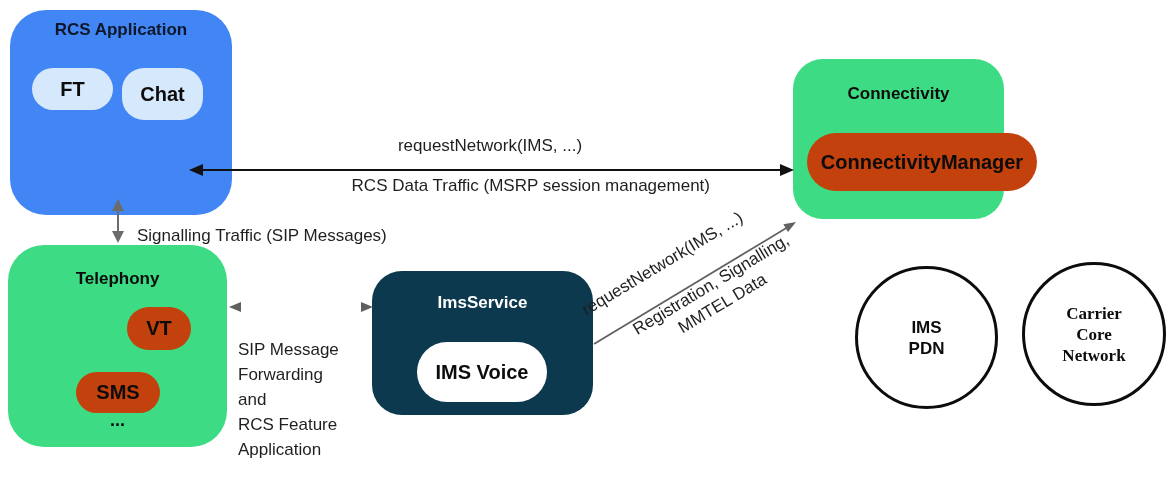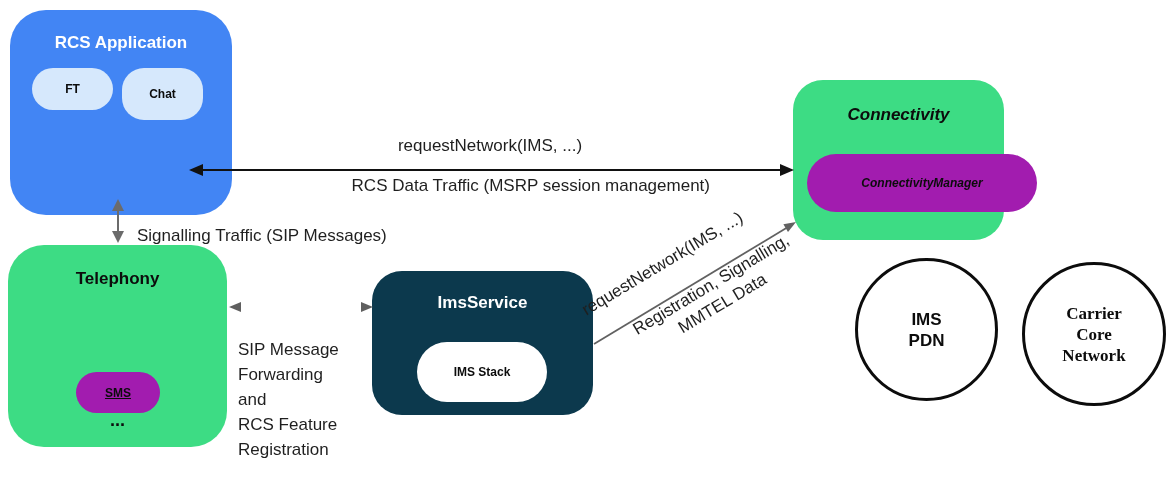--- a/index.html
+++ b/index.html
@@ -5,53 +5,53 @@
   html,body{margin:0;padding:0;background:#ffffff;}
   .canvas{
     position:relative;width:1172px;height:477px;background:#ffffff;
     font-family:"Liberation Sans","DejaVu Sans",sans-serif;overflow:hidden;
     color:#1f1f1f;
   }
   .box{position:absolute;box-sizing:border-box;}
   .box-title{position:absolute;left:0;right:0;text-align:center;font-weight:bold;font-size:17px;}
   .pill{
     position:absolute;display:flex;align-items:center;justify-content:center;
-    font-weight:bold;font-size:12px;color:#0c0c0c;border-radius:22px;
+    font-weight:bold;font-size:20px;color:#0c0c0c;border-radius:22px;
   }
   
   .rcs-app{left:10px;top:10px;width:222px;height:205px;background:#4285F4;border-radius:36px;}
-  .rcs-app .box-title{top:23px;color:#ffffff;}
+  .rcs-app .box-title{top:10px;color:#0f172a;}
   .pill-blue{background:#D6E8FC;}
   .pill-ft{left:22px;top:58px;width:81px;height:42px;}
   .pill-chat{left:112px;top:58px;width:81px;height:52px;}
   .pill-rcs-stack{left:40px;top:126px;width:138px;height:62px;border-radius:31px;}
   
   .telephony{left:8px;top:245px;width:219px;height:202px;background:#3DDC84;border-radius:36px;}
   .telephony .box-title{top:24px;color:#0c0c0c;}
-  .pill-cream{background:#a21caf;}
+  .pill-cream{background:#c2410c;}
   .pill-voice{left:13px;top:62px;width:89px;height:43px;}
   .pill-vt{left:119px;top:62px;width:64px;height:43px;}
-  .pill-sms{left:68px;top:127px;width:84px;height:41px;text-decoration:underline;}
+  .pill-sms{left:68px;top:127px;width:84px;height:41px;}
   .ellipsis{position:absolute;left:0;right:0;top:165px;text-align:center;font-weight:bold;font-size:18px;color:#0c0c0c;}
   
   .ims-service{left:372px;top:271px;width:221px;height:144px;background:#0C394D;border-radius:30px;}
   .ims-service .box-title{top:22px;color:#ffffff;}
   .pill-white{background:#ffffff;}
   .pill-ims-stack{left:45px;top:71px;width:130px;height:60px;border-radius:30px;}
   
-  .connectivity{left:793px;top:80px;width:211px;height:160px;background:#3DDC84;border-radius:30px;font-style:italic;}
+  .connectivity{left:793px;top:59px;width:211px;height:160px;background:#3DDC84;border-radius:30px;}
   .connectivity .box-title{top:25px;color:#0c0c0c;}
   .pill-cm{left:14px;top:74px;width:230px;height:58px;border-radius:29px;}
   
   .net-circle{
     position:absolute;border:3px solid #0c0c0c;border-radius:50%;background:#ffffff;
     display:flex;align-items:center;justify-content:center;text-align:center;
     font-weight:bold;font-size:17px;line-height:21px;color:#0c0c0c;white-space:pre-line;
   }
-  .circle-ims-pdn{left:855px;top:258px;width:137px;height:137px;}
+  .circle-ims-pdn{left:855px;top:266px;width:137px;height:137px;}
   .circle-carrier{left:1022px;top:262px;width:138px;height:138px;font-family:Liberation Serif, serif;}
   
   .lbl{position:absolute;font-size:17px;color:#1f1f1f;}
   .lbl-request-top{left:340px;top:136px;width:300px;text-align:center;}
   .lbl-rcs-data{left:310px;top:176px;width:400px;text-align:right;}
   .lbl-signalling{left:137px;top:226px;}
   .lbl-sip-forwarding{left:238px;top:337px;white-space:pre-line;line-height:25px;}
   .diag-label-wrap{
     position:absolute;left:545px;top:235px;width:300px;height:96px;
     transform:rotate(-31deg);display:flex;flex-direction:column;
@@ -68,27 +68,28 @@
 <div class="canvas">
 
   <div class="box rcs-app">
     <div class="box-title">RCS Application</div>
     <div class="pill pill-blue pill-ft">FT</div>
     <div class="pill pill-blue pill-chat">Chat</div>
   </div>
 
   <div class="box telephony">
     <div class="box-title">Telephony</div>
+    <div class="pill pill-cream pill-vt">VT</div>
     <div class="pill pill-cream pill-sms">SMS</div>
     <div class="ellipsis">...</div>
   </div>
 
   <div class="box ims-service">
     <div class="box-title">ImsService</div>
-    <div class="pill pill-white pill-ims-stack">IMS Stack</div>
+    <div class="pill pill-white pill-ims-stack">IMS Voice</div>
   </div>
 
   <div class="box connectivity">
     <div class="box-title">Connectivity</div>
     <div class="pill pill-cream pill-cm">ConnectivityManager</div>
   </div>
 
   <div class="net-circle circle-ims-pdn">IMS
 PDN</div>
   <div class="net-circle circle-carrier">Carrier
@@ -120,21 +121,21 @@
     </g>
   </svg>
 
   <div class="lbl lbl-request-top">requestNetwork(IMS, ...)</div>
   <div class="lbl lbl-rcs-data">RCS Data Traffic (MSRP session management)</div>
   <div class="lbl lbl-signalling">Signalling Traffic (SIP Messages)</div>
   <div class="lbl lbl-sip-forwarding">SIP Message
 Forwarding
 and
 RCS Feature
-Registration</div>
+Application</div>
 
   <div class="diag-label-wrap">
     <div class="diag-line1">requestNetwork(IMS, ...)</div>
     <div class="diag-line2">Registration, Signalling,
 MMTEL Data</div>
   </div>
 
 </div>
 
 </body></html>

